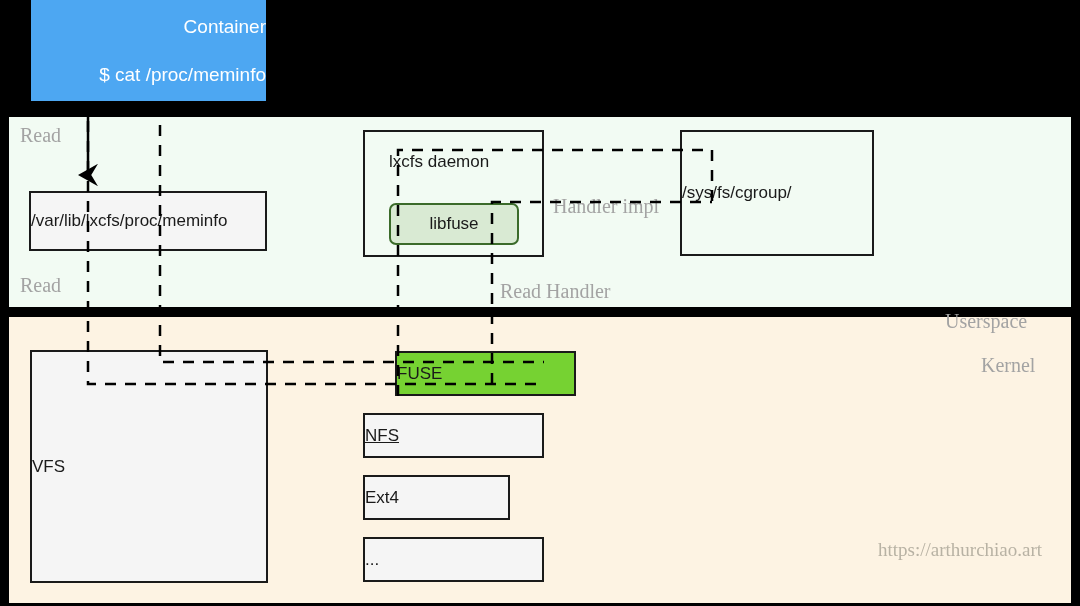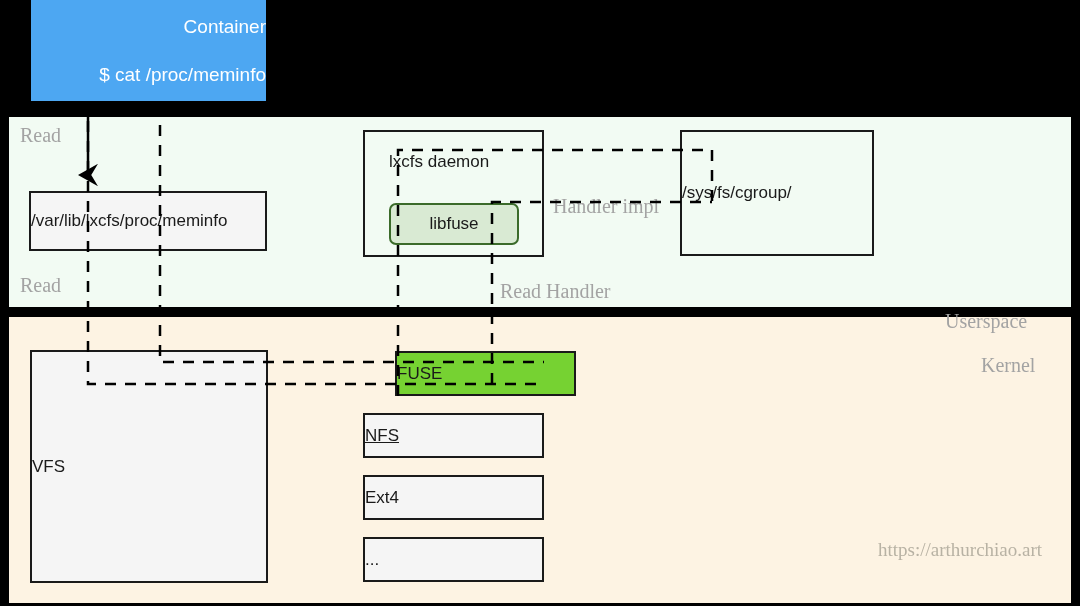--- a/index.html
+++ b/index.html
@@ -79,21 +79,21 @@
     font-size: 17px; color: #1a1a1a;
     z-index: 5;
   }
 
   #vfs-box { left: 30px; top: 350px; width: 238px; height: 233px; }
   #fuse-box {
     left: 363px; top: 351px; width: 181px; height: 45px;
     background: #76d232; border: 2px solid #1a1a1a; z-index: 3; margin-left: 32px;
   }
   #nfs-box  { left: 363px; top: 413px; width: 181px; height: 45px; text-decoration: underline; }
-  #ext4-box { left: 363px; top: 475px; width: 181px; height: 45px; }
+  #ext4-box { left: 363px; top: 475px; width: 147px; height: 45px; }
   #etc-box  { left: 363px; top: 537px; width: 181px; height: 45px; }
 
   
   .serif-label {
     position: absolute;
     font-family: "Liberation Serif", serif;
     font-size: 20px;
     color: #a3a3a3;
     white-space: nowrap;
     z-index: 4;

